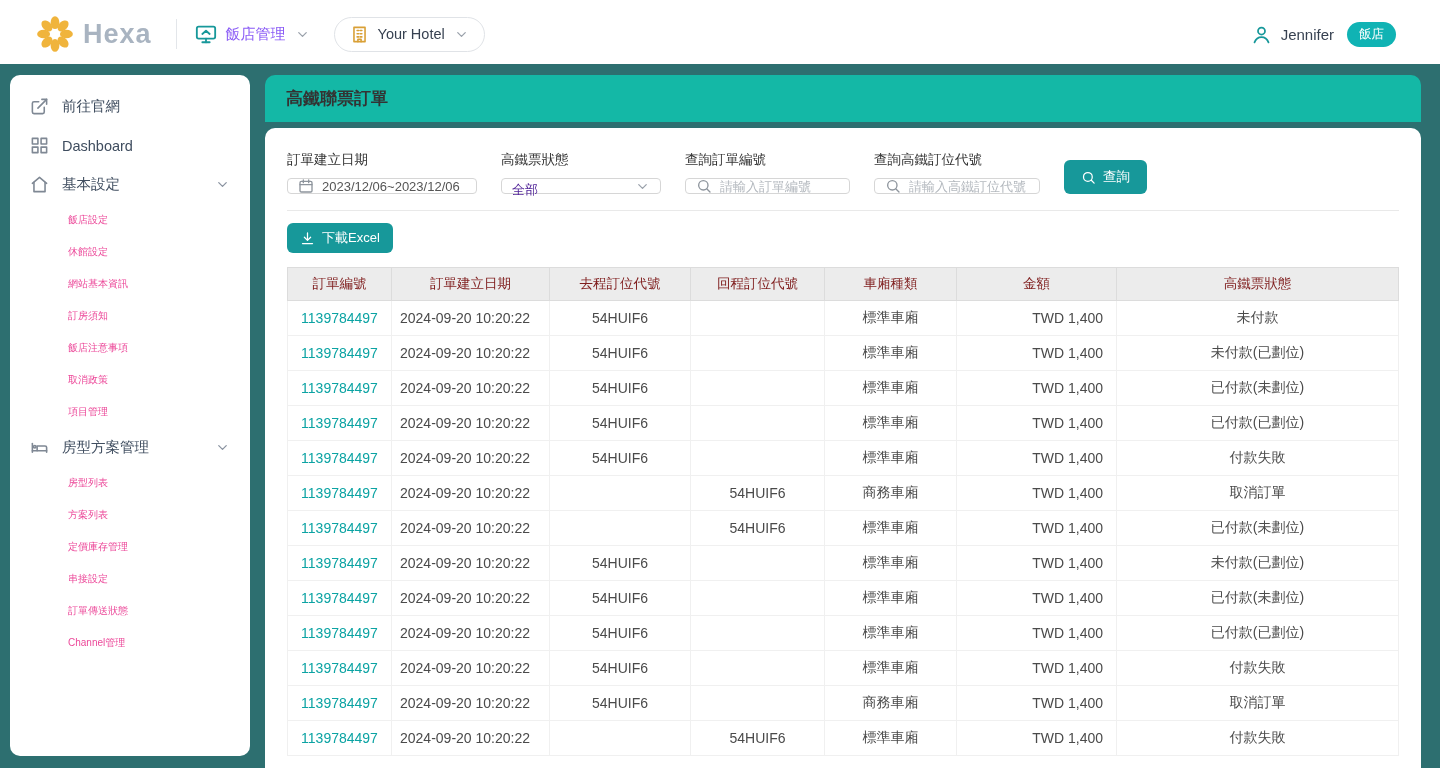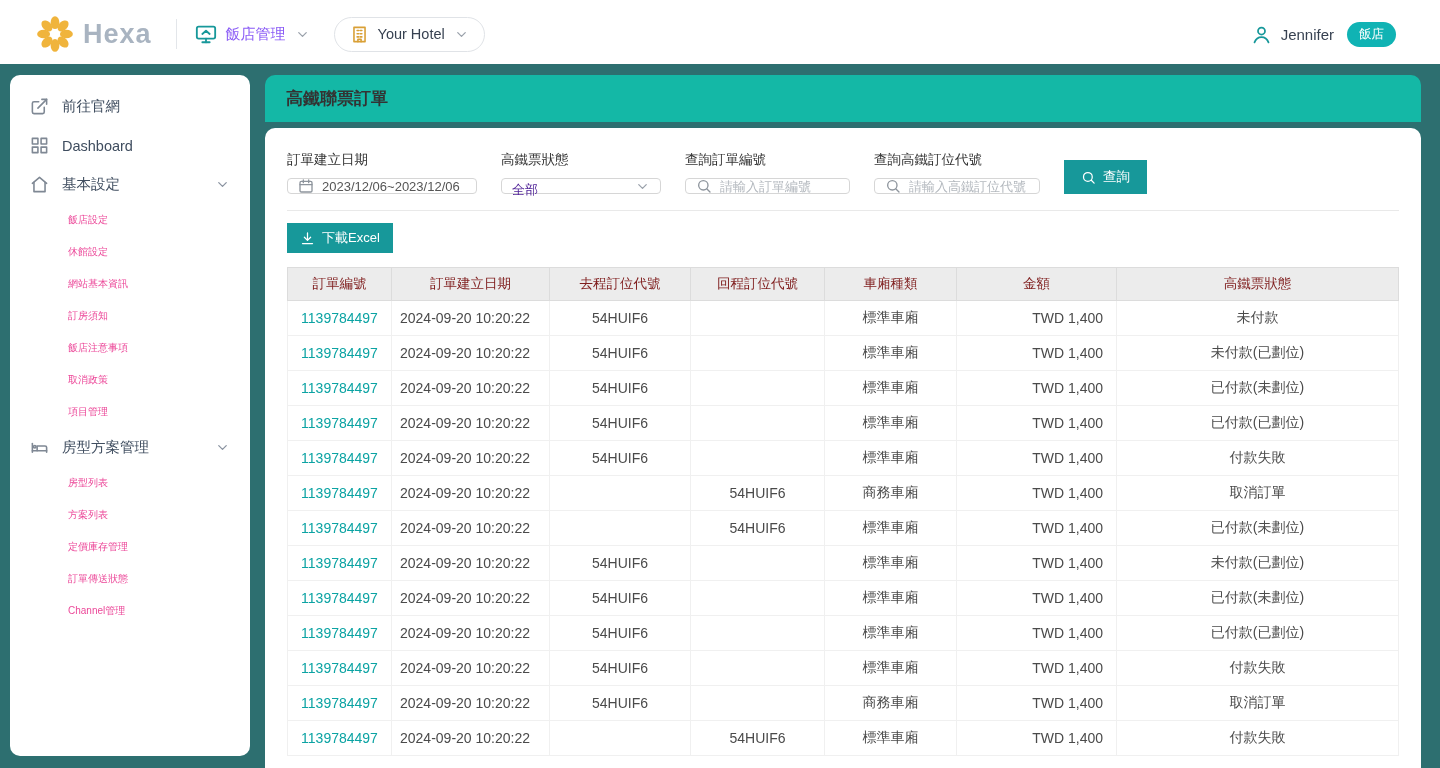--- a/index.html
+++ b/index.html
@@ -44,21 +44,21 @@
 .fgroup{display:flex;flex-direction:column;gap:9px;}
 .flabel{font-size:13.5px;color:#333;}
 .fctl{height:16px;border:1px solid #d6d6d6;border-radius:4px;background:#fff;display:flex;align-items:center;padding:0 10px;gap:8px;}
 .fctl .ic{width:16px;height:16px;color:#8d949c;flex:none;}
 .fctl input{border:none;outline:none;font-size:13px;color:#555;width:100%;font-family:inherit;background:transparent;}
 .fctl input::placeholder{color:#b3b8be;}
 .date-ctl{width:190px;}
 .select-ctl{width:160px;justify-content:space-between;cursor:pointer;}
 .select-ctl .val{font-size:13px;color:#4c1d95;margin-top:8px;}
 .search-ctl{width:165px;}
-.btn{display:inline-flex;align-items:center;gap:7px;background:var(--accent);color:#fff;border:none;border-radius:0;cursor:pointer;font-family:inherit;}
+.btn{display:inline-flex;align-items:center;gap:7px;background:var(--accent);color:#fff;border:none;border-radius:6px;cursor:pointer;font-family:inherit;}
 .btn .ic{width:15px;height:15px;color:#fff;flex:none;}
 .search-btn{height:34px;padding:0 17px;font-size:13.5px;}
 .fdivider{border:none;border-top:1px solid #e9e9e9;margin:16px 0 12px;}
 .excel-btn{height:30px;padding:0 13px;font-size:13px;}
 
 .orders-table{width:100%;border-collapse:collapse;margin-top:14px;table-layout:fixed;}
 .orders-table th{background:#ececec;border:1px solid #dcdcdc;height:33px;font-weight:500;font-size:13.5px;color:#7f1d1d;text-align:center;}
 .orders-table td{border:1px solid #f0f0f0;height:35px;font-size:14px;color:#4a4a4a;padding:0 8px;white-space:nowrap;overflow:hidden;}
 td.c-center{text-align:center;}
 td.c-left{text-align:left;}
@@ -190,20 +190,21 @@
         <span class="side-label">房型方案管理</span>
         <span class="side-chevron">
           <svg viewBox="0 0 24 24" fill="none" stroke="currentColor" stroke-width="2" stroke-linecap="round" stroke-linejoin="round">
             <polyline points="6 9 12 15 18 9"></polyline>
           </svg>
         </span>
       </div>
       <div class="side-sub">房型列表</div>
       <div class="side-sub">方案列表</div>
       <div class="side-sub">定價庫存管理</div>
+      <div class="side-sub">串接設定</div>
       <div class="side-sub">訂單傳送狀態</div>
       <div class="side-sub">Channel管理</div>
     </nav>
 
   <div class="main">
     <div class="title-band">
       <span class="page-title">高鐵聯票訂單</span>
     </div>
 
     <div class="content-card">

